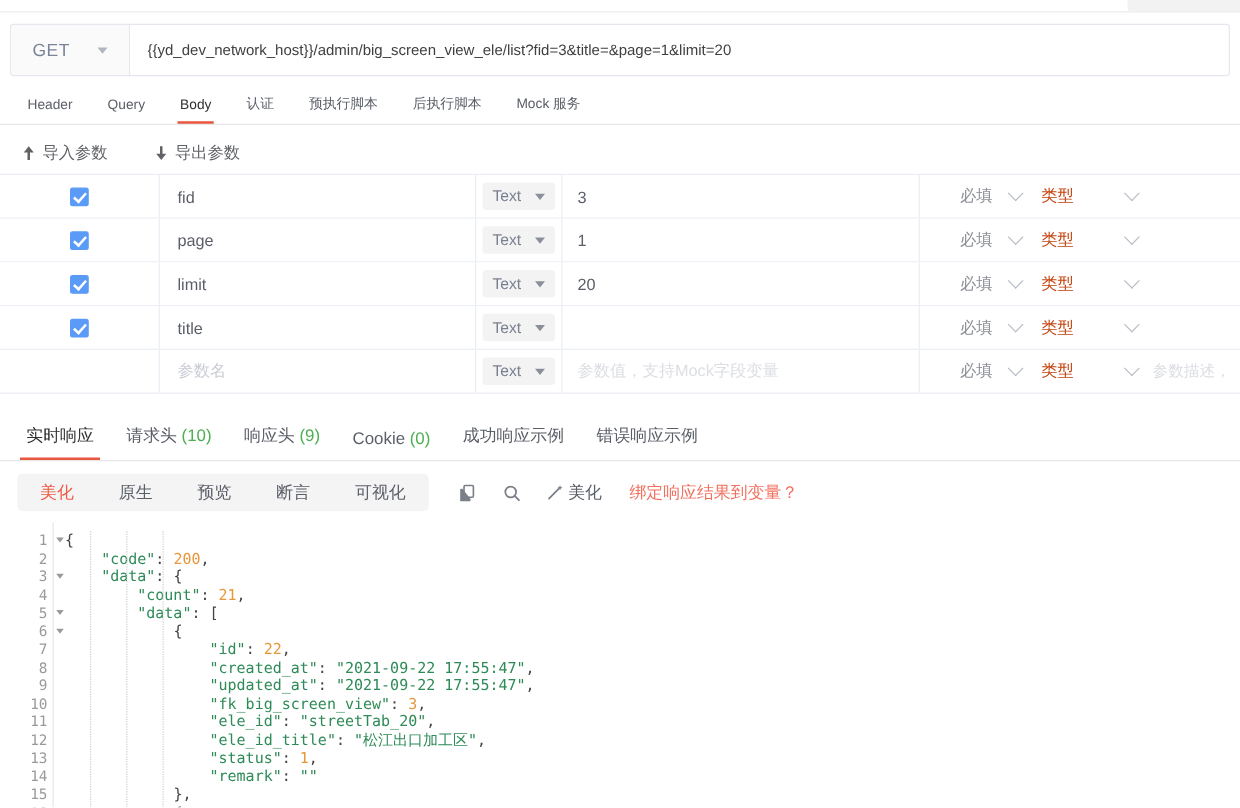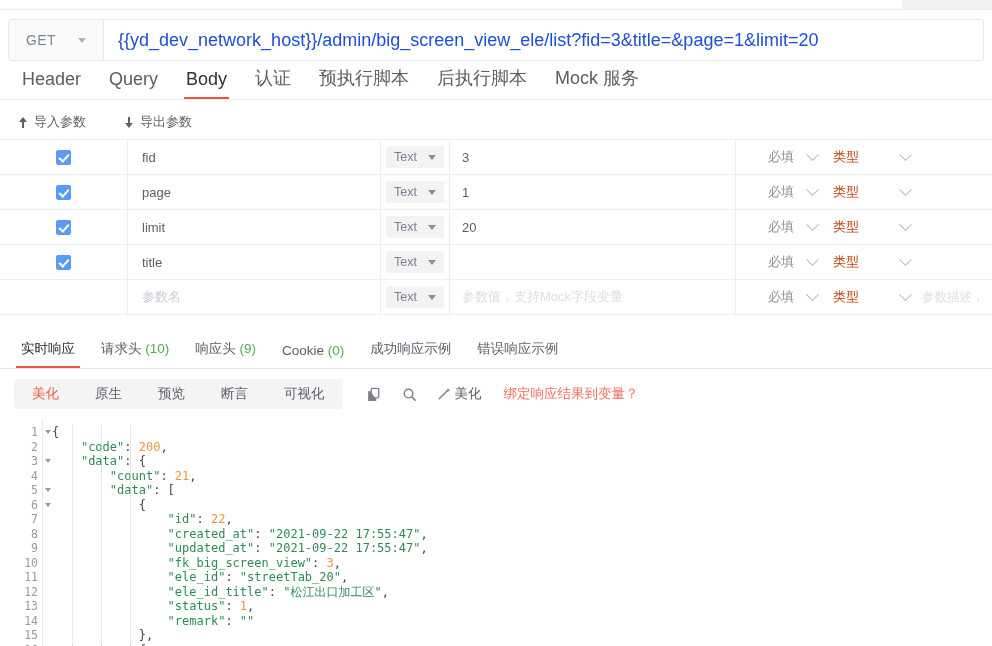--- a/index.html
+++ b/index.html
@@ -48,39 +48,39 @@
     width: 0; height: 0;
     border-left: 4px solid transparent;
     border-right: 4px solid transparent;
     border-top: 5px solid #b0b5bf;
     display: inline-block;
   }
   .url-input {
     flex: 1; height: 100%;
     display: flex; align-items: center;
     padding: 0 14px;
-    font-size: 18px; color: #1d4ed8;
+    font-size: 12px; color: #404040;
     background: transparent;
     border: none; outline: none;
     font-family: "Liberation Sans", sans-serif;
     overflow: hidden; white-space: nowrap;
   }
 
   
   .req-tabs {
     position: absolute; top: 64px; left: 0;
     width: 992px; height: 36px;
     display: flex; align-items: flex-end;
     border-bottom: 1px solid #e8e8e8;
     padding-left: 8px;
   }
   .req-tab {
     position: relative;
     padding: 0 14px 9px 14px;
-    font-size: 18px; color: #5a5e66;
+    font-size: 11px; color: #5a5e66;
     cursor: pointer;
     white-space: nowrap;
   }
   .req-tab.active { color: #303133; }
   .req-tab.active::after {
     content: ""; position: absolute;
     left: 12px; right: 12px; bottom: 0;
     height: 2px; background: #e8553e;
   }
 

